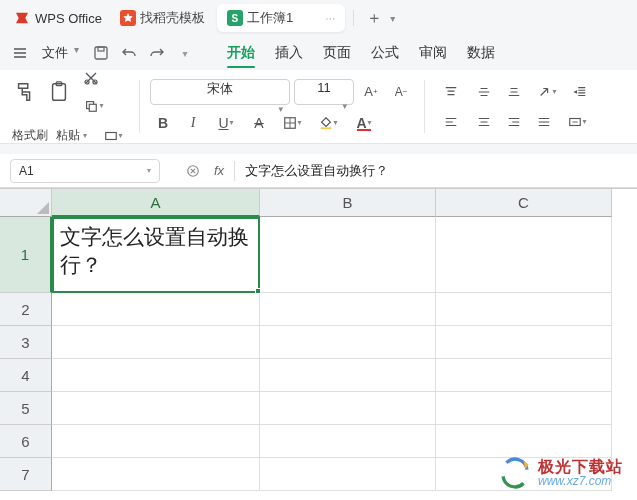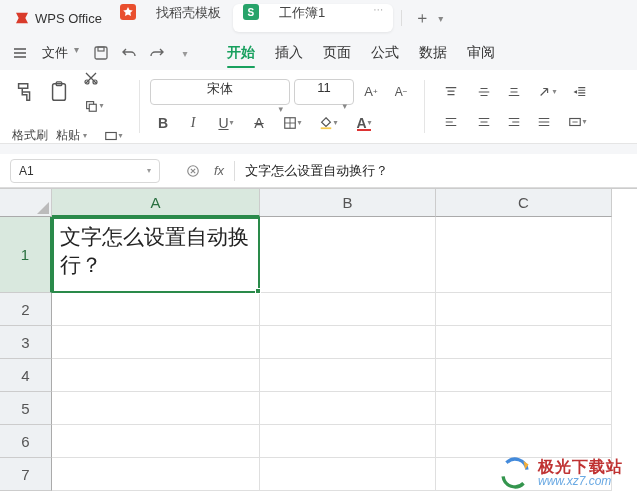--- a/index.html
+++ b/index.html
@@ -2,21 +2,21 @@
 <html><head>
 <meta charset="utf-8">
 <style>
   * { box-sizing: border-box; margin: 0; padding: 0; font-family: "Microsoft YaHei", sans-serif; }
   body { background: #f5f6f8; width: 637px; height: 500px; overflow: hidden; position: relative; }
   
   
   .title-bar { display: flex; align-items: center; height: 36px; padding: 0 8px; gap: 2px; }
   .app-brand { display: flex; align-items: center; gap: 5px; font-size: 13px; color: #333; padding: 0 6px; font-weight: 500; }
   .wps-logo { width: 16px; height: 16px; }
-  .tab-shell { display: flex; align-items: flex-start; height: 28px; padding: 0 10px; border-radius: 6px; gap: 20px; font-size: 13px; color: #444; cursor: pointer; }
+  .tab-shell { display: flex; align-items: center; height: 28px; padding: 0 10px; border-radius: 6px; gap: 4px; font-size: 13px; color: #444; cursor: pointer; }
   .tab-shell.active { background: #fff; box-shadow: 0 1px 3px rgba(0,0,0,0.08); }
   .tab-shell .ico { width: 16px; height: 16px; border-radius: 3px; display: flex; align-items: center; justify-content: center; font-size: 10px; color: #fff; font-weight: bold; }
   .add-tab { width: 24px; height: 24px; display:flex; align-items:center; justify-content:center; color:#666; font-size:16px; border-radius:4px; cursor:pointer; }
   .tab-sep { width:1px; height:16px; background:#ddd; margin:0 6px; }
   .caret { font-size:10px; color:#888; margin-left:2px; }
   
   
   .menu-bar { display:flex; align-items:center; height:34px; padding:0 6px; gap:0; }
   .menu-btn { padding:6px 10px; font-size:14px; color:#333; cursor:pointer; border-radius:4px; position:relative; }
   .menu-btn.active { color:#18a05e; font-weight:600; }
@@ -124,22 +124,22 @@
     <svg width="16" height="16" viewBox="0 0 16 16">
         <path fill="none" stroke="#666" stroke-width="1.4" d="M11 4l3 3-3 3M14 7H6a4 4 0 00-4 4"></path>
       </svg>
   </div>
   <div class="menu-icon-btn" style="font-size:10px;color:#999">▾</div>
   <div style="width:18px"></div>
   <div class="menu-btn active">开始</div>
   <div class="menu-btn">插入</div>
   <div class="menu-btn">页面</div>
   <div class="menu-btn">公式</div>
+  <div class="menu-btn">审阅</div>
   <div class="menu-btn">数据</div>
-  <div class="menu-btn">审阅</div>
 </div>
 
 <div class="ribbon">
   <div class="rib-group">
     <div class="rib-row">
       <div class="rib-big">
         <svg viewBox="0 0 24 24">
             <path fill="none" stroke="#555" stroke-width="1.6" d="M5 3h10v5H5zM9 8v4h8v9h-3v-6H9z"></path>
           </svg>
       </div>

